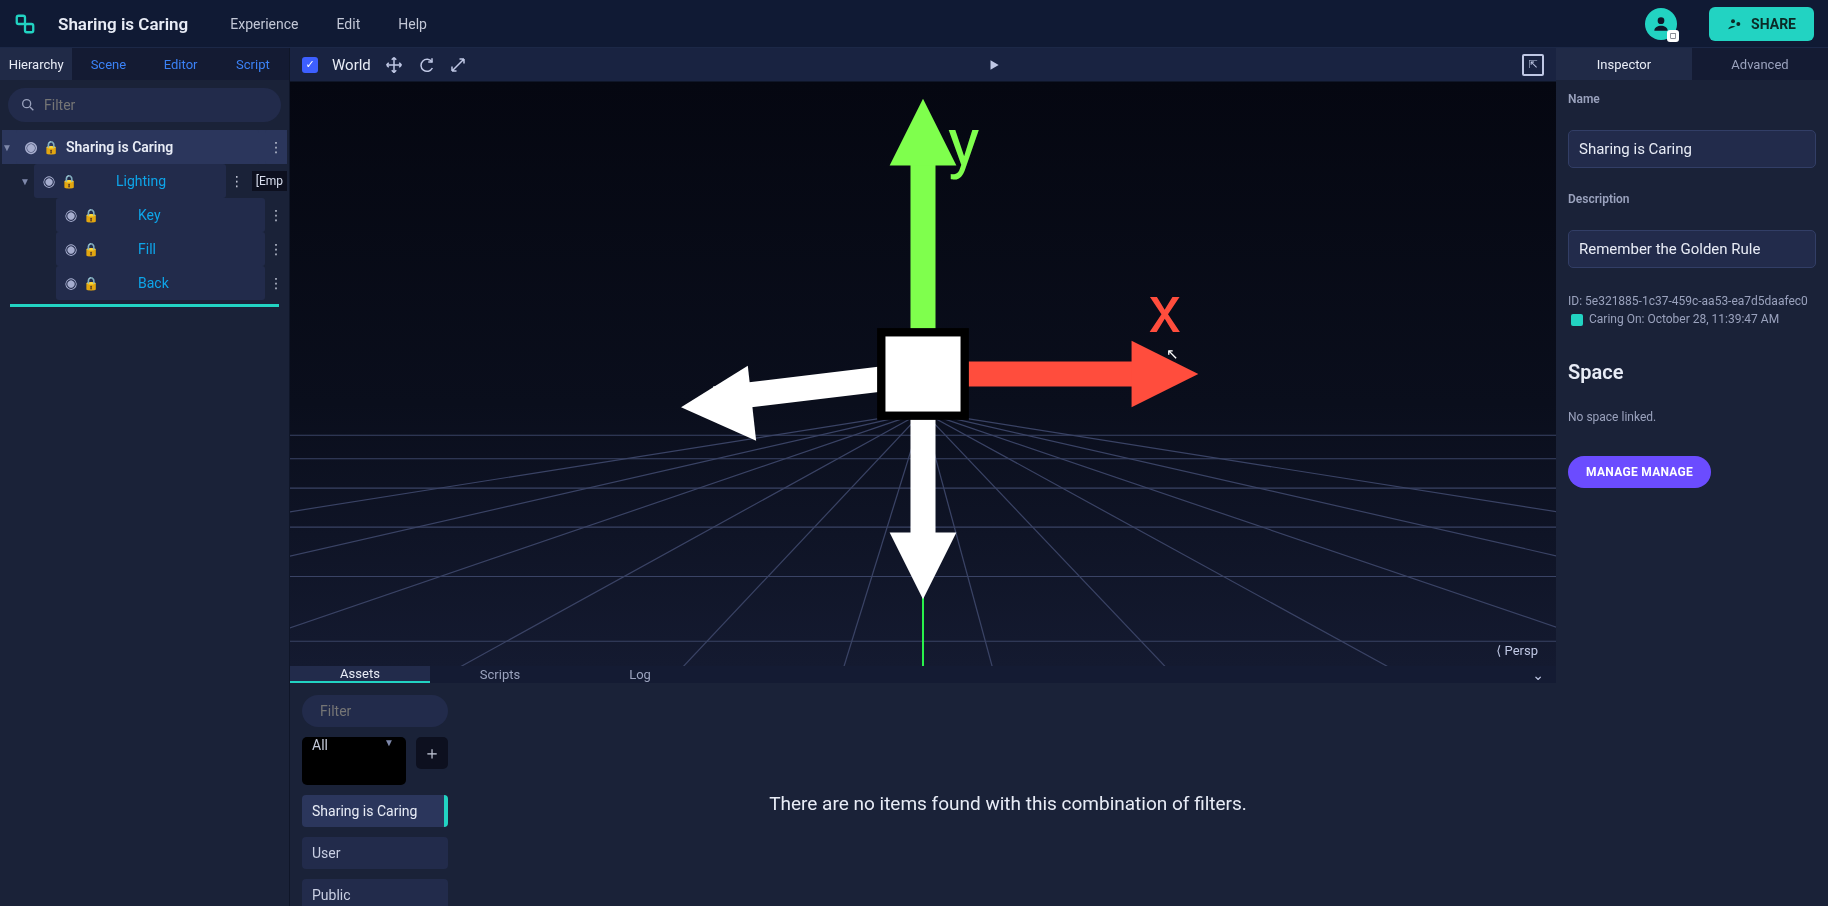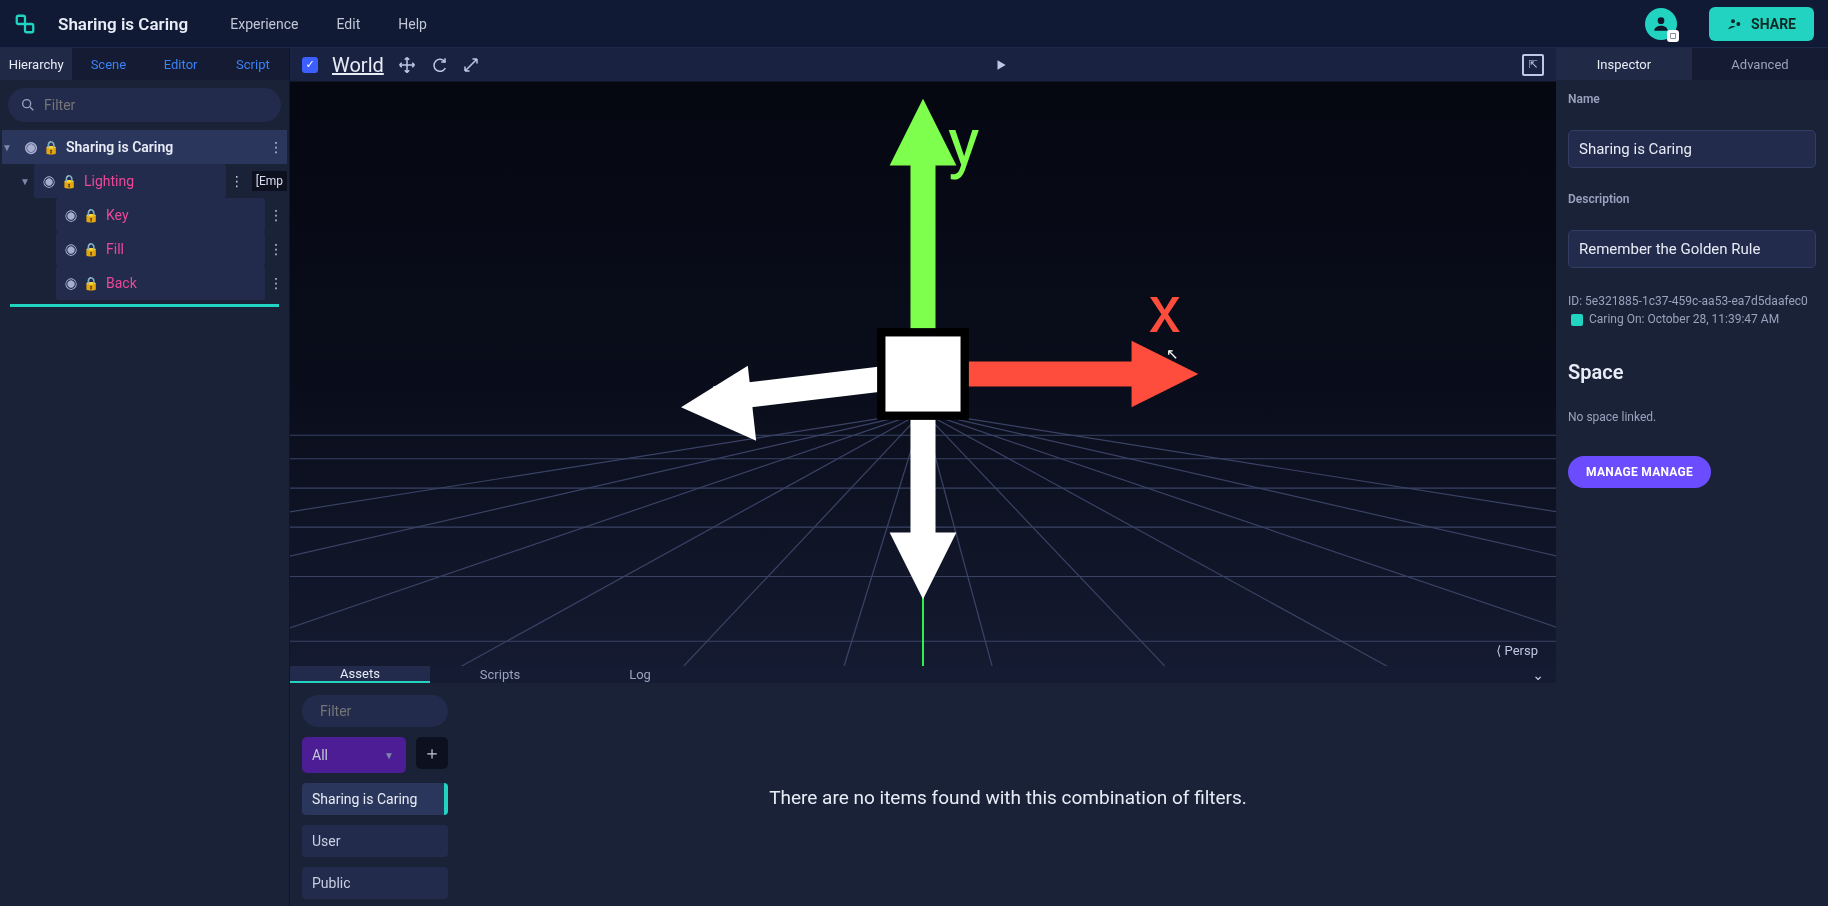--- a/index.html
+++ b/index.html
@@ -23,48 +23,48 @@
 .tree-row { display:flex; align-items:center; height:34px; font-size:14px;}
 .tree-row .indent { width:18px; }
 .tree-row .toggle { width:14px; color:#7e88aa; font-size:10px; cursor:pointer;}
 .tree-row .eye { width:22px; color:#a6adce; text-align:center; cursor:pointer; font-size:15px;}
 .tree-row .lock { width:18px; color:#5a638b; text-align:center; font-size:13px;}
 .tree-row .label { flex:1; padding:0 6px; }
 .row-root { background:#2b365c;}
 .row-root .box { background:#2b365c; display:flex; align-items:center; flex:1; height:34px; padding-left:4px; font-weight:600; color:#e8ecf6; border-radius:3px;}
 .row-root .menubox { background:#2b365c; width:22px; height:34px; margin-left:6px; display:flex; align-items:center; justify-content:center; border-radius:3px;}
 .row-child .box { background:#222b4b; display:flex; align-items:center; flex:1; height:34px; padding-left:4px; border-radius:3px;}
-.row-child .box .label { color:#ec4899;}
+.row-child .box .label { color:#0ea5e9;margin-left:32px;}
 .row-child .menubox { width:22px; height:34px; display:flex; align-items:center; justify-content:center;}
 .tag-emp { font-size:12px; color:#d9deee; background:#0d101f; padding:3px 4px; margin-left:4px;}
 .accentbar { height:3px; background:#22d3c2; margin:4px 8px 0 8px;}
 .center { flex:1; display:flex; flex-direction:column; background:#0f1628;}
 .viewtoolbar { height:34px; background:#192341; display:flex; align-items:center; padding:0 12px; gap:14px; border-bottom:1px solid #0f1628;}
 .chk { width:16px; height:16px; background:#3d5fff; border-radius:3px; display:flex; align-items:center; justify-content:center; color:#fff; font-size:11px;}
-.worldlabel { font-size:20px; color:#e8ecf6;text-decoration:underline;}
+.worldlabel { font-size:15px; color:#e8ecf6;}
 .toolicon { color:#bfc7e4; font-size:17px; cursor:pointer;}
 .playbtn { margin-left:auto; margin-right:auto; color:#bfc7e4; font-size:14px; cursor:pointer;}
 .fullscreen { width:22px; height:22px; border:2px solid #bfc7e4; border-radius:2px; display:flex; align-items:center; justify-content:center; cursor:pointer; font-size:11px; color:#bfc7e4;}
 .viewport { flex:1; background:linear-gradient(#050711 0%,#0a0e1c 55%,#141a30 100%); position:relative; overflow:hidden; }
 .viewport svg { position:absolute; inset:0; width:100%; height:100%; }
 .persp { position:absolute; right:18px; bottom:8px; font-size:13px; color:#bfc7e4;}
 .gizmo { position:absolute; right:24px; bottom:30px; width:70px; height:70px; }
 .cursor { position:absolute; left:1167px; top:345px; font-size:15px; color:#fff; pointer-events:none; transform:translate(-291px,-82px);}
 .bottom { height:240px; display:flex; flex-direction:column; background:#1a2238;}
 .bottabs { display:flex; height:30px; background:#141b33; align-items:center;}
 .bottab { width:140px; font-size:13px; color:#9aa2bd; display:flex; align-items:center; justify-content:center; cursor:pointer; height:100%;}
 .bottab.active { background:#222b4b; color:#e8ecf6; border-bottom:2px solid #22d3c2;}
 .bottabs .spacer { flex:1;}
 .chevdown { color:#bfc7e4; font-size:14px; margin-right:12px; cursor:pointer;}
 .botbody { flex:1; display:flex;}
 .botside { width:170px; padding:12px; display:flex; flex-direction:column; gap:10px;}
 .botfilter { background:#222b4b; border-radius:16px; height:32px; display:flex; align-items:center; padding:0 12px; gap:6px;}
 .botfilter input { background:transparent; border:none; color:#c2c7d6; font-size:14px; flex:1; outline:none;}
 .botrow { display:flex; gap:10px;}
-.seldropdown { flex:1; background:#4c1d95; border-radius:5px; height:36px; display:flex; align-items:center; justify-content:space-between; padding:0 10px; font-size:14px; cursor:pointer;}
+.seldropdown { flex:1; background:#000000; border-radius:5px; height:48px; display:flex; align-items:flex-start; justify-content:space-between; padding:0 10px; font-size:14px; cursor:pointer;}
 .addbtn { width:32px; height:32px; background:#0d101f; border-radius:5px; display:flex; align-items:center; justify-content:center; color:#c2c7d6; font-size:18px; cursor:pointer;}
 .caticon { width:12px; color:#7e88aa; font-size:10px;}
 .cat { background:#222b4b; border-radius:4px; padding:8px 10px; font-size:14px; cursor:pointer; color:#c9cfe3;}
 .cat.active { background:#2b365c; border-right:4px solid #22d3c2; color:#e8ecf6;}
 .botmain { flex:1; display:flex; align-items:center; justify-content:center; font-size:19px; color:#e8ecf6;}
 .rightpanel { width:272px; background:#1a2238; display:flex; flex-direction:column;}
 .righttabs { display:flex; height:32px; background:#141b33;}
 .righttab { flex:1; font-size:13px; color:#9aa2bd; display:flex; align-items:center; justify-content:center; cursor:pointer;}
 .righttab.active { background:#202a47; color:#e8ecf6;}
 .rpbody { padding:12px; display:flex; flex-direction:column; gap:24px;}

